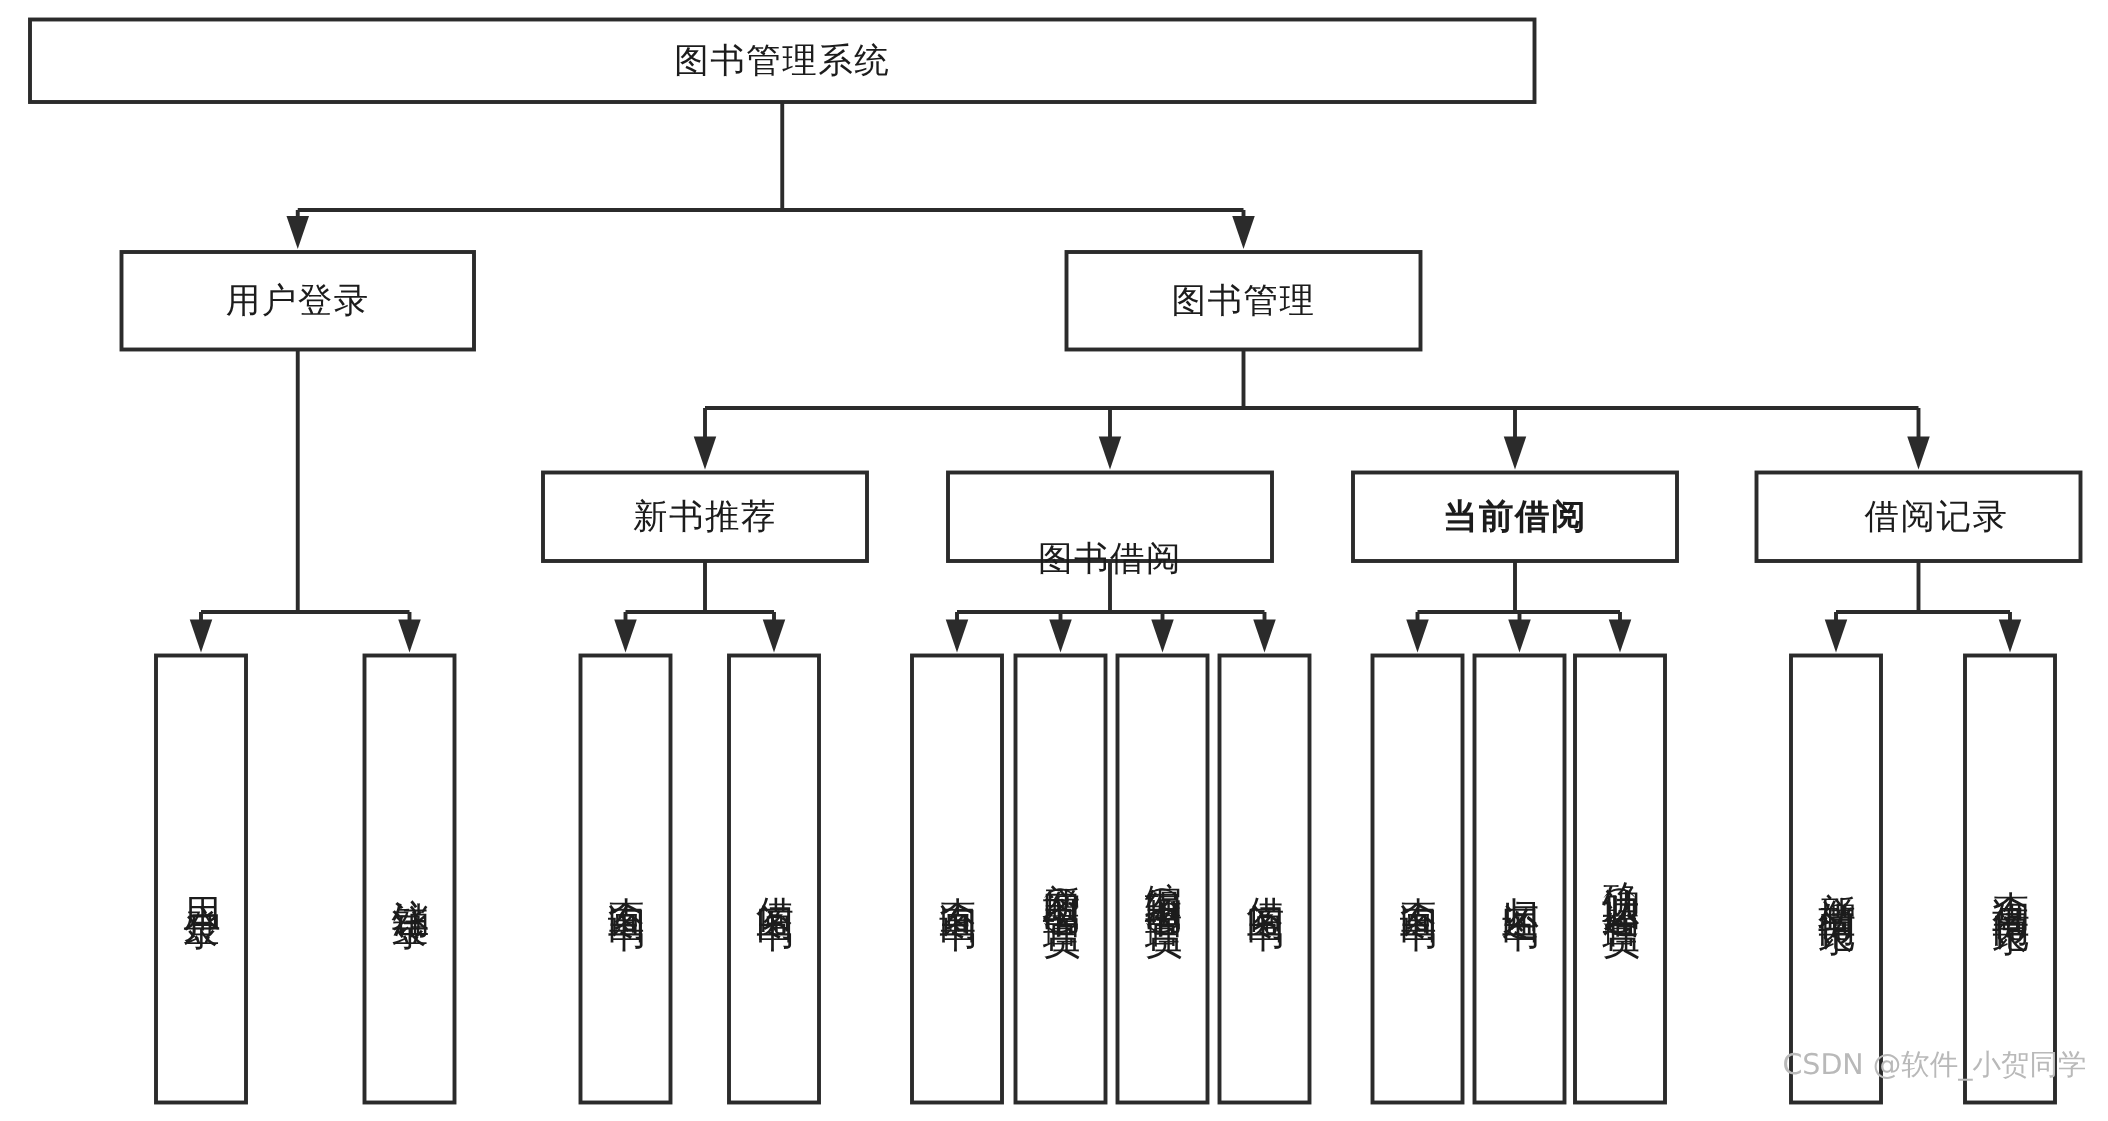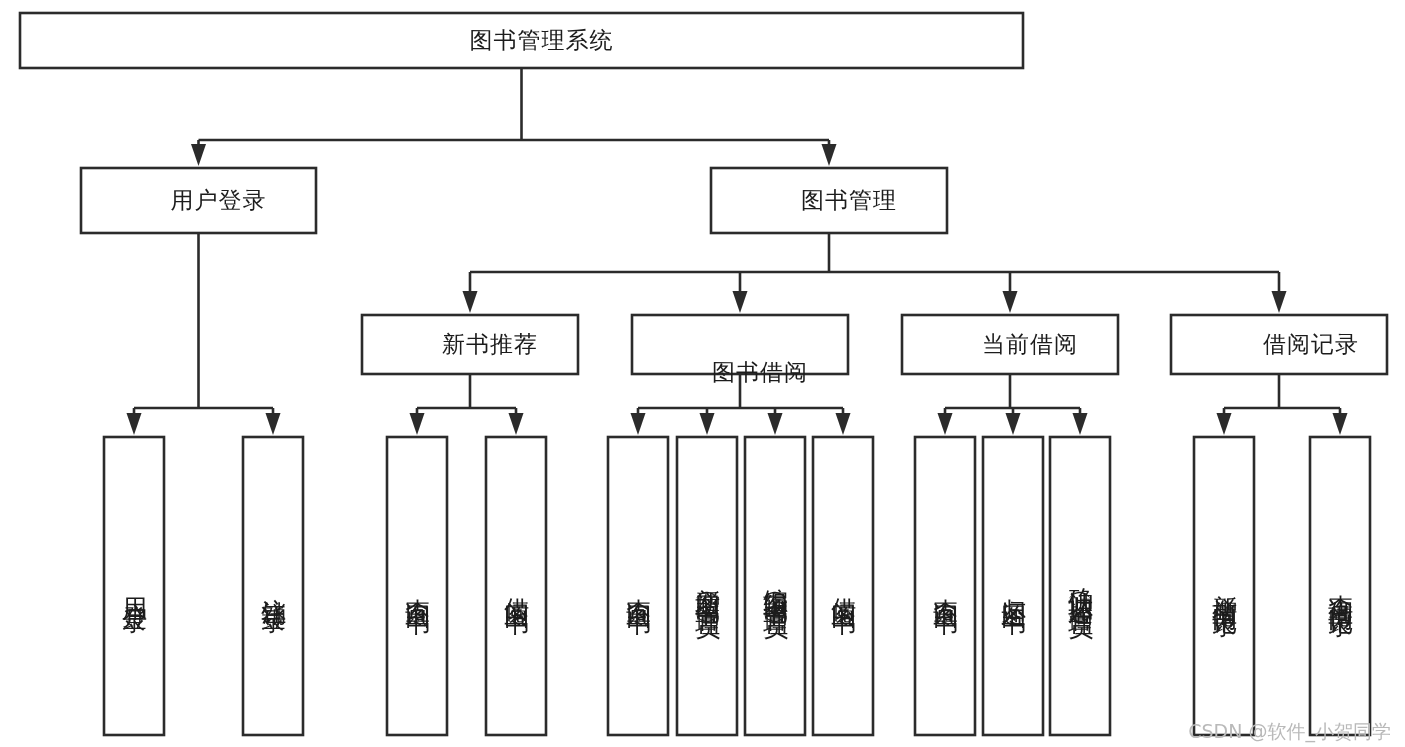--- a/index.html
+++ b/index.html
@@ -58,33 +58,32 @@
     color: #1c1c1c;
     letter-spacing: 4px;
     white-space: nowrap;
   }
   .hlabel-wrap {
     position: absolute;
     display: flex;
     align-items: center;
     justify-content: center;
     pointer-events: none;
-    padding-left: 20px;
   }
   .hlabel-text {
     font-family: "DejaVu Sans", "Liberation Sans", sans-serif;
     font-size: 23px;
     color: #1c1c1c;
     white-space: nowrap;
     letter-spacing: 1px;
   }
   #watermark {
     position: absolute;
     right: 14px;
-    bottom: 2px;
+    bottom: 24px;
     font-family: "DejaVu Sans", "Liberation Sans", sans-serif;
     font-size: 19px;
     color: #b9b9b9;
     white-space: nowrap;
     pointer-events: none;
     margin-top: 28px;
   }
 </style>
 </head>
 <body>
@@ -173,21 +172,21 @@
       </div>
       <div class="hlabel-wrap" style="left: 711px; top: 168px; width: 236px; height: 65px;">
         <span class="hlabel-text">图书管理</span>
       </div>
       <div class="hlabel-wrap" style="left: 362px; top: 315px; width: 216px; height: 59px;">
         <span class="hlabel-text">新书推荐</span>
       </div>
       <div class="hlabel-wrap" style="left: 632px; top: 315px; width: 216px; height: 59px; margin-top: 28px;">
         <span class="hlabel-text">图书借阅</span>
       </div>
-      <div class="hlabel-wrap" style="left: 902px; top: 315px; width: 216px; height: 59px;">
+      <div class="hlabel-wrap" style="left: 902px; top: 315px; width: 216px; height: 59px; font-weight: bold;">
         <span class="hlabel-text">当前借阅</span>
       </div>
       <div class="hlabel-wrap" style="left: 1171px; top: 315px; width: 240px; height: 59px;">
         <span class="hlabel-text">借阅记录</span>
       </div>
       <div class="vlabel-wrap" style="left: 104px; top: 437px; width: 60px; height: 298px;">
         <span class="vlabel-text">用户登录</span>
       </div>
       <div class="vlabel-wrap" style="left: 243px; top: 437px; width: 60px; height: 298px;">
         <span class="vlabel-text">注销登录</span>

